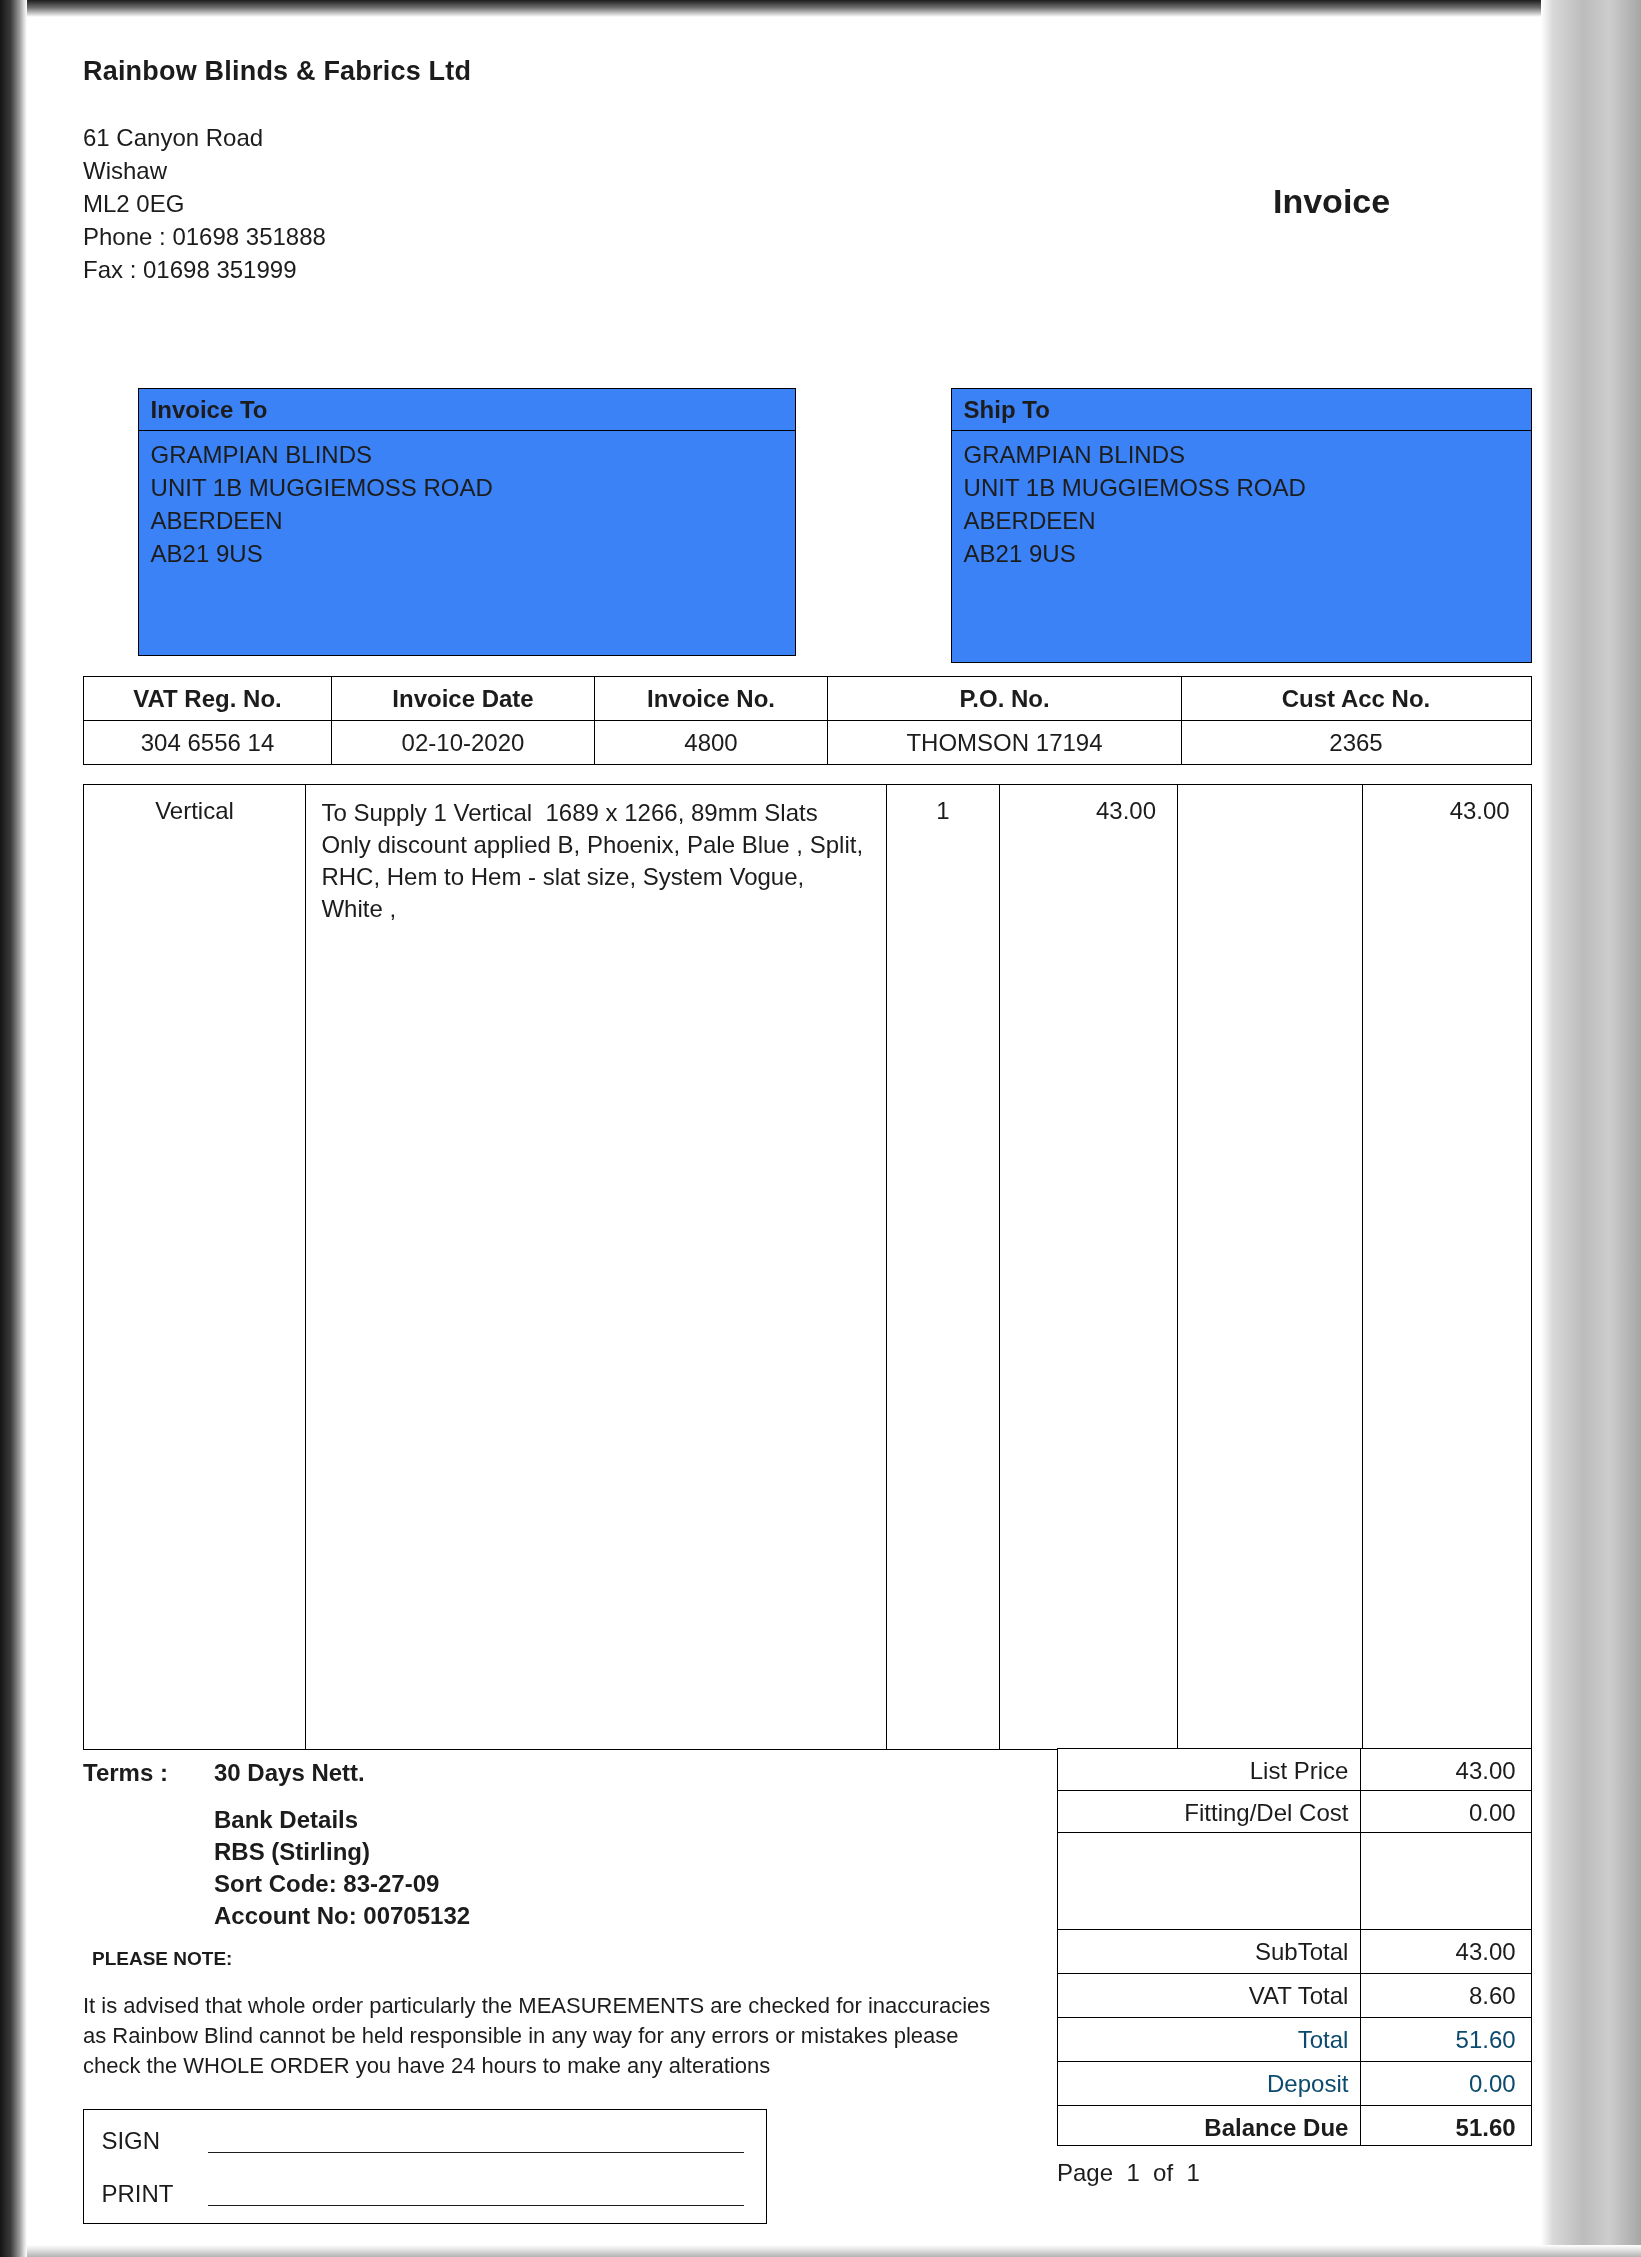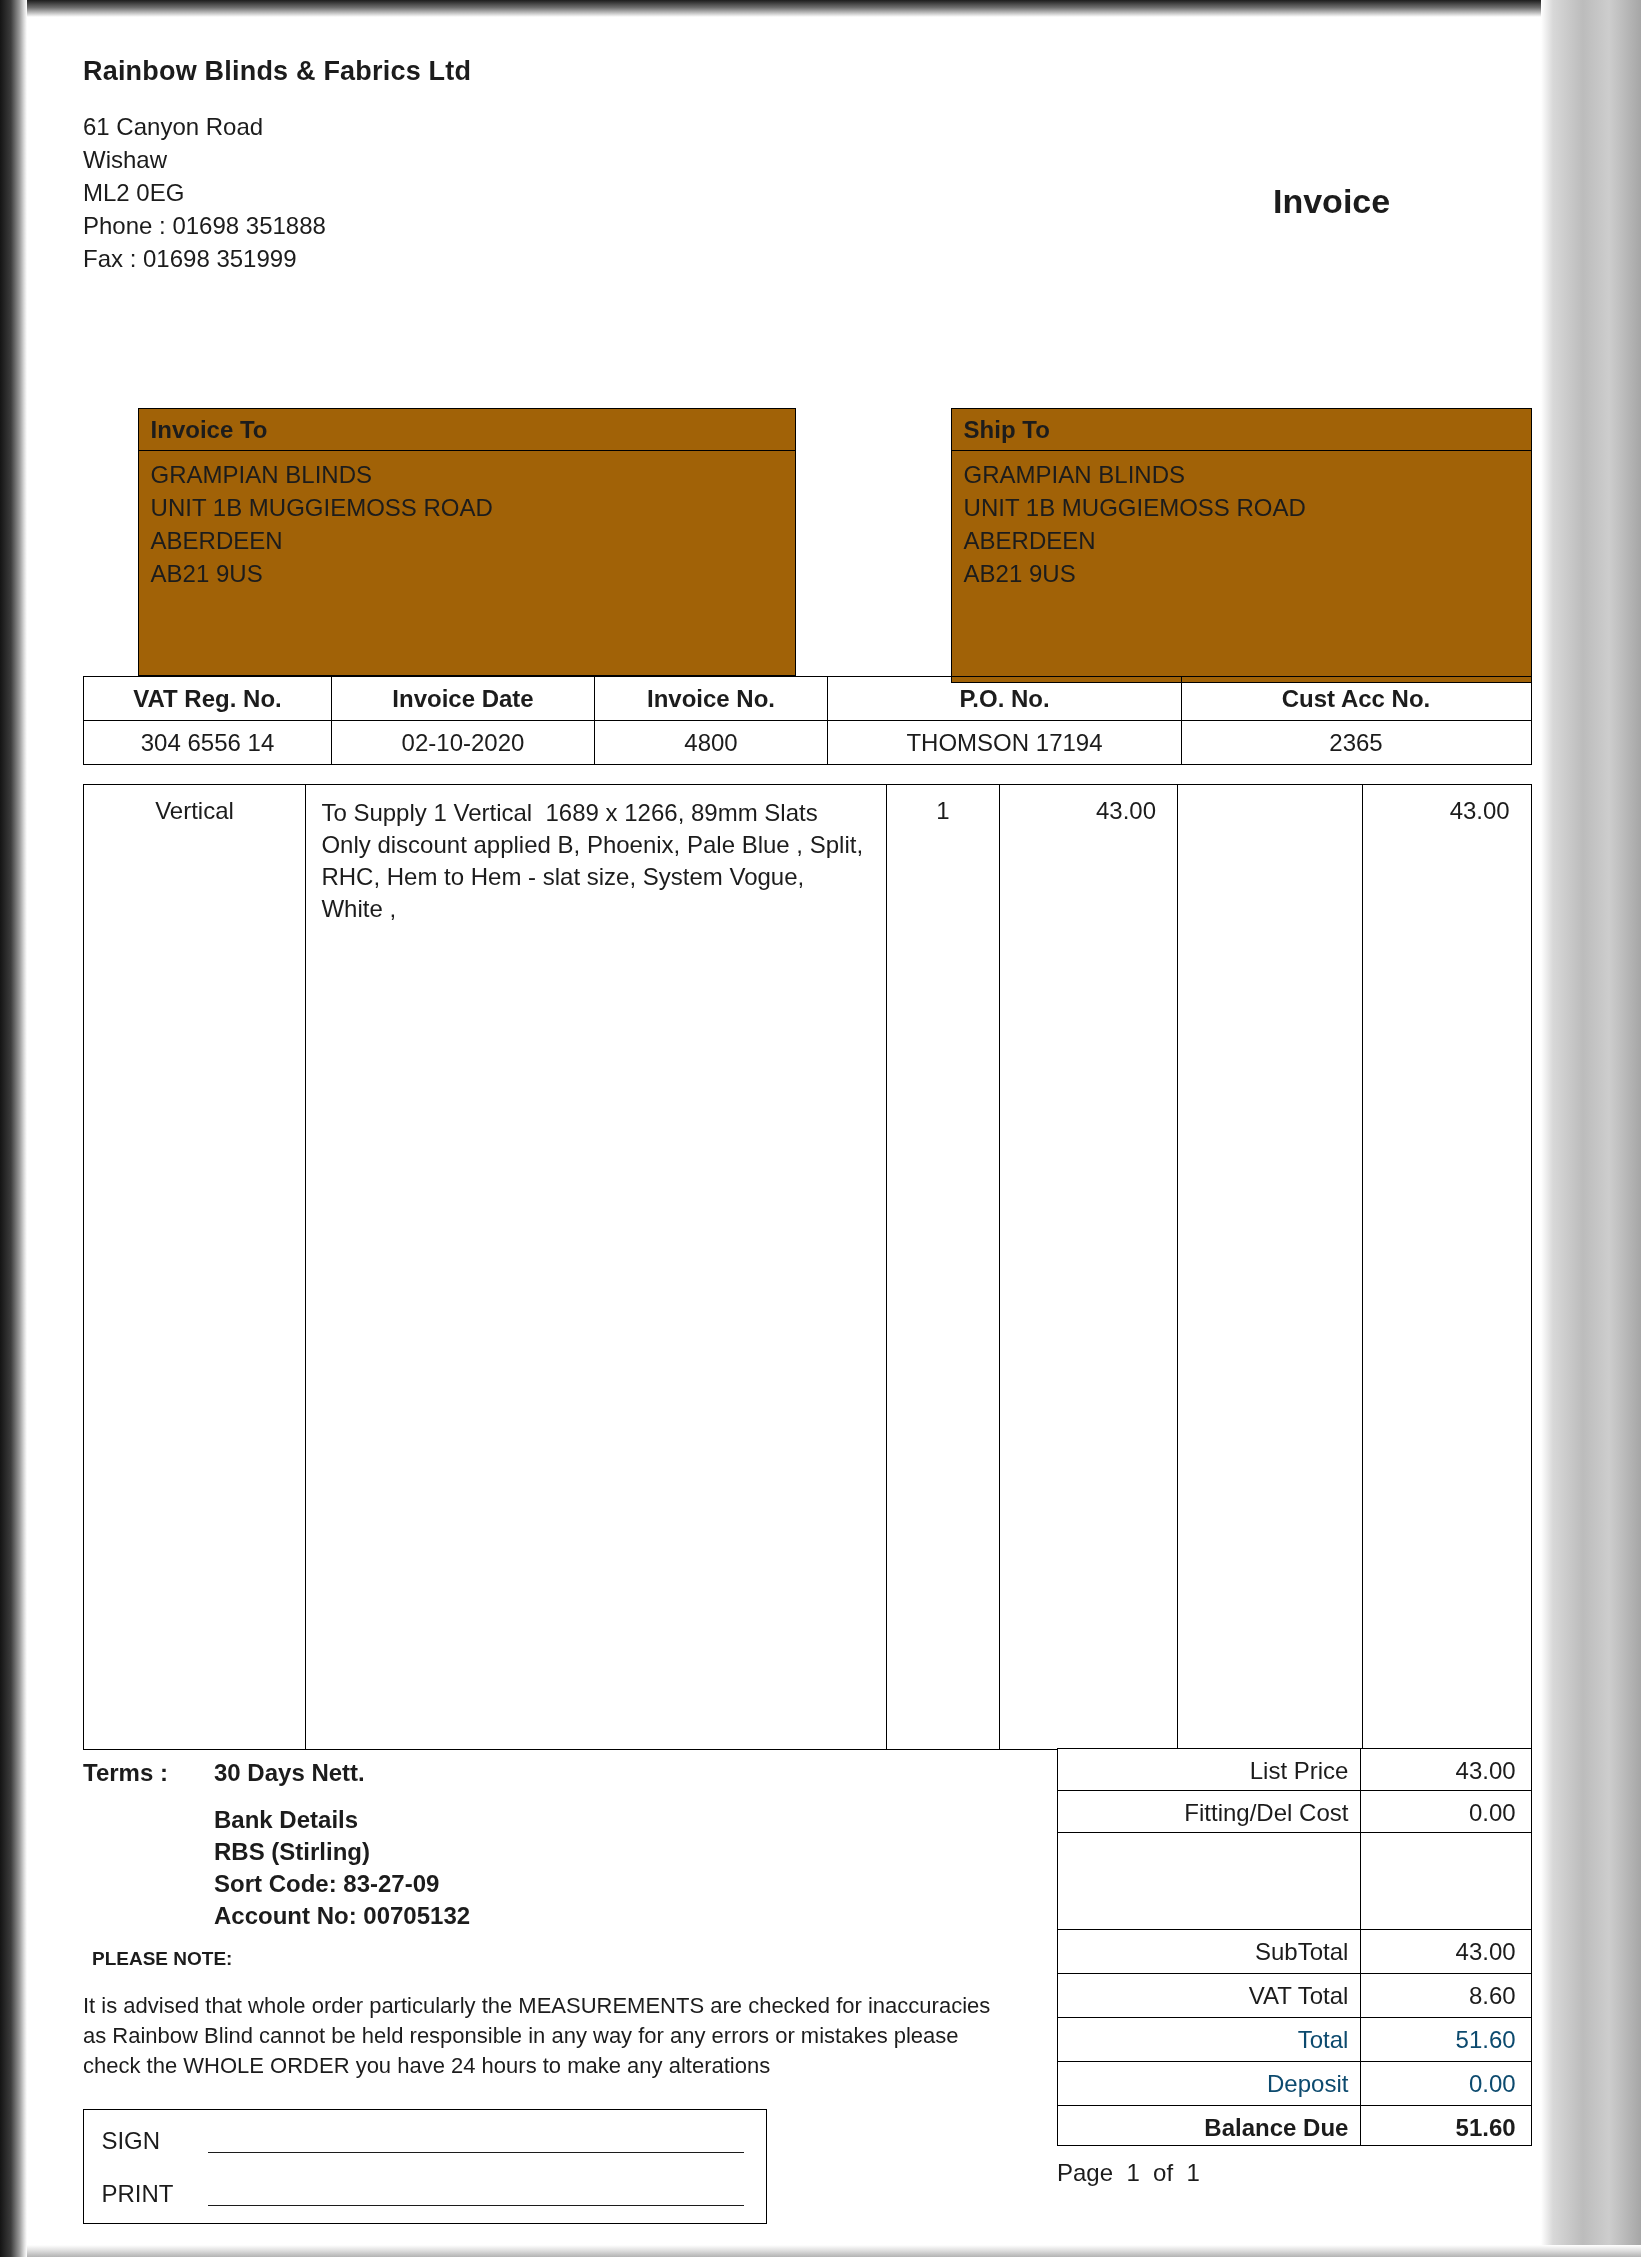--- a/index.html
+++ b/index.html
@@ -15,25 +15,25 @@
   .scan-left { position:absolute; left:0; top:0; width:27px; height:100%;
     background:linear-gradient(to right,#141414 0%,#3c3c3c 40%,#9a9a9a 72%,#dedede 90%,#ffffff 100%); }
   .scan-right { position:absolute; right:0; top:0; width:100px; height:100%;
     background:linear-gradient(to right,#ffffff 0%,#d8d8d8 12%,#bcbcbc 42%,#cdcdcd 68%,#a6a6a6 100%); }
   .scan-bottom { position:absolute; left:0; bottom:0; width:100%; height:11.6px;
     background:linear-gradient(to top,#b3b3b3 0%,#e3e3e3 60%,#ffffff 100%); }
 
   
   .company { position:absolute; left:83px; top:56px; }
   .company-name { font-size:27px; font-weight:bold; letter-spacing:0.2px; }
-  .company-lines { margin-top:23px; font-size:24px; line-height:33px; }
+  .company-lines { margin-top:34px; font-size:24px; line-height:33px; }
   .doc-title { position:absolute; left:1273px; top:182px; font-size:34px; font-weight:bold; }
 
   
-  .addr-box { position:absolute; border:1.9px solid #000; background:#a16207;margin-top:20px; }
+  .addr-box { position:absolute; border:1.9px solid #000; background:#3b82f6; }
   .addr-box.invoice-to { left:138px; top:388px; width:658px; height:268px; }
   .addr-box.ship-to    { left:951px; top:388px; width:581px; height:275px; }
   .addr-head { font-weight:bold; font-size:24px; padding:6.8px 11.6px 5.8px 11.6px; border-bottom:1.9px solid #000; }
   .addr-lines { padding:7.7px 11.6px; font-size:24px; line-height:33px; }
 
   
   .meta-table { position:absolute; left:83px; top:676px; width:1449px; border:1.9px solid #000; }
   .meta-row { display:flex; }
   .meta-head { border-bottom:1.9px solid #000; font-weight:bold; }
   .mc { height:43px; display:flex; align-items:center; justify-content:center; font-size:24px; }

